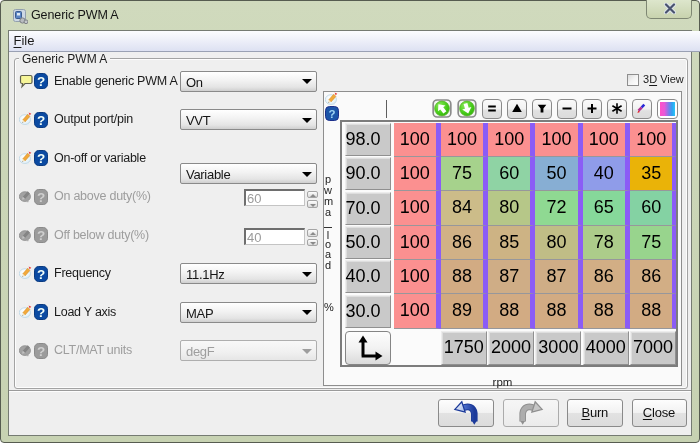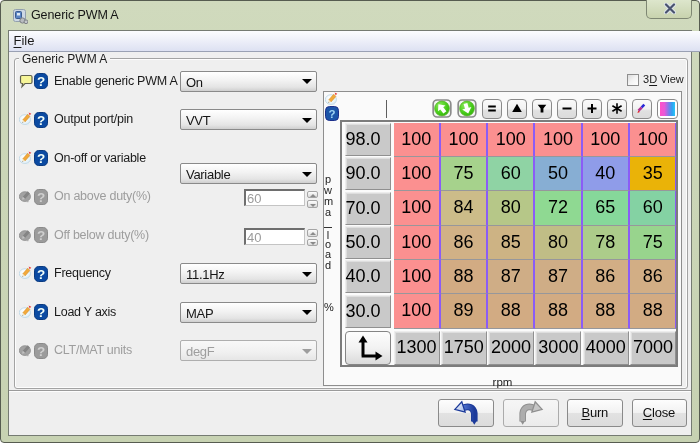--- a/index.html
+++ b/index.html
@@ -23,21 +23,21 @@
 .spin .ct{position:absolute;left:1px;top:0px}
 .sb{position:absolute;width:11.5px;height:7.5px;border:1px solid #a5a5a5;border-radius:2px;background:linear-gradient(180deg,#fdfdfd,#d9d9d9)}
 .sb:after{content:"";position:absolute;left:2.5px;width:0;height:0;border-left:3px solid transparent;border-right:3px solid transparent}
 .sb.up:after{top:2px;border-bottom:3.5px solid #8a8a8a}
 .sb.dn:after{top:2.5px;border-top:3.5px solid #8a8a8a}
 #panel{position:absolute;left:314px;top:60px;width:359px;height:295px;background:#fafafa;border:1px solid #8e8e8e}
 .tbtn{position:absolute;height:19.5px;border:1.5px solid #8a8a8a;border-radius:4px;background:linear-gradient(180deg,#fafafa 0%,#f2f2f2 48%,#e0e0e0 60%,#dcdcdc 100%)}
 #frame{position:absolute;left:16px;top:28px;width:338px;height:247px;border:2px solid #7c7c7c;background:#fbfbfb;overflow:hidden}
 .rh{position:absolute;width:46px;height:33px;background:#c9c9c9;border:1px solid #909090;border-top-color:#ededed;border-left-color:#ededed;box-shadow:inset 1px 1px 0 #dedede;font-size:18px;color:#000;line-height:31px}
 .ch{position:absolute;width:46px;height:33.5px;background:#c9c9c9;border:1px solid #909090;border-top-color:#ededed;border-left-color:#ededed;box-shadow:inset 1px 1px 0 #dedede;font-size:18px;color:#000;text-align:center;line-height:31px}
-.cell{position:absolute;width:47.3px;height:34.35px;font-size:18px;color:#000;text-align:center;line-height:33px;border-right:2px solid #8b5cf6;border-bottom:1px solid #97979b}
+.cell{position:absolute;width:47.3px;height:34.35px;font-size:18px;color:#000;text-align:center;line-height:33px;border-right:5px solid #8b5cf6;border-bottom:1px solid #97979b}
 #corner{position:absolute;width:46px;height:34px;border:1px solid #858585;border-radius:4px;background:linear-gradient(180deg,#fdfdfd 0%,#f2f2f2 50%,#dadada 100%)}
 .vl{position:absolute;font-size:11px;color:#222;width:8px;text-align:center;line-height:13px}
 .btn{position:absolute;height:28px;border:1px solid #8a8a8a;border-radius:3px;background:linear-gradient(180deg,#fdfdfd 0%,#f2f2f2 48%,#e2e2e2 52%,#dcdcdc 100%);font-size:13px;letter-spacing:-0.2px;color:#111;text-align:center;line-height:26px}
 </style>
 </head>
 <body>
 <div id="win">
   <svg class="abs" style="left:12px;top:7px" width="15" height="16" viewBox="0 0 15 16">
     <rect x="0.5" y="1.5" width="12" height="12" rx="2" fill="#cdd8e4" stroke="#92a0ae"></rect>
     <rect x="2.5" y="3.5" width="6" height="7" rx="1" fill="#5b85c4" stroke="#3a5c90"></rect>
@@ -310,21 +310,20 @@
 <div class="rh" style="left:2.5px;top:104.05px">50.0</div>
 <div class="rh" style="left:2.5px;top:138.4px">40.0</div>
 <div class="rh" style="left:2.5px;top:172.75px">30.0</div>
 <div id="corner" style="left:2.5px;top:208.5px">
             <svg width="44" height="32" viewBox="0 0 44 32" style="position:absolute;left:0;top:0">
 <path d="M17 24 V10 M15.6 24 H31" stroke="#000" stroke-width="3"></path>
 <path d="M17 3.5 L21.5 10.5 H12.5 Z" fill="#000"></path>
 <path d="M36.5 24 L29.5 19.5 V28.5 Z" fill="#000"></path>
 </svg>
           </div>
-<div class="ch" style="left:51.5px;top:209px">1300</div>
 <div class="ch" style="left:98.8px;top:209px">1750</div>
 <div class="ch" style="left:146.1px;top:209px">2000</div>
 <div class="ch" style="left:193.4px;top:209px">3000</div>
 <div class="ch" style="left:240.7px;top:209px">4000</div>
 <div class="ch" style="left:288.0px;top:209px">7000</div>
 <div class="cell" style="left:51.5px;top:0.5px;background:#fb9090">100</div>
 <div class="cell" style="left:98.8px;top:0.5px;background:#fb9090">100</div>
 <div class="cell" style="left:146.1px;top:0.5px;background:#fb9090">100</div>
 <div class="cell" style="left:193.4px;top:0.5px;background:#fb9090">100</div>
 <div class="cell" style="left:240.7px;top:0.5px;background:#fb9090">100</div>

